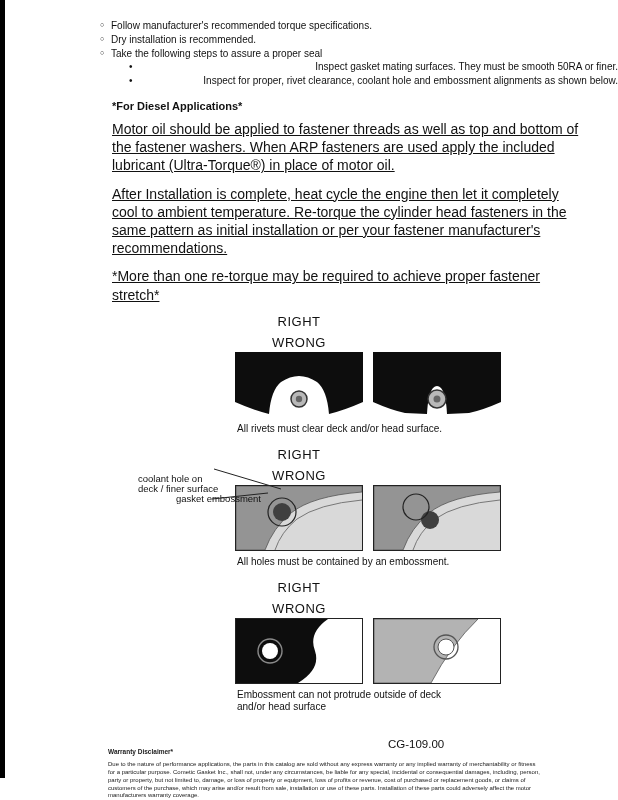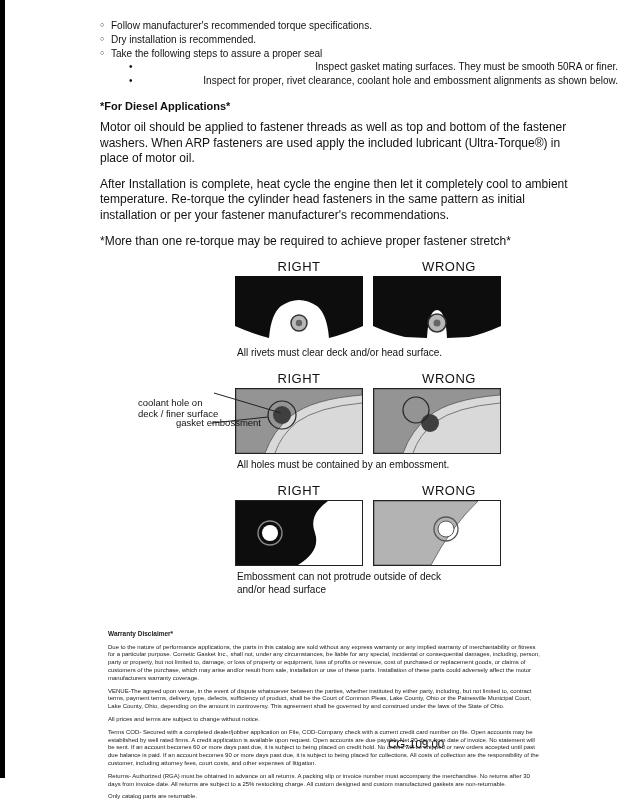--- a/index.html
+++ b/index.html
@@ -28,28 +28,28 @@
   ul.tips > li { padding-left: 11px; position: relative; margin-bottom: 3px; }
   ul.tips > li::before {
     content: "○"; position: absolute; left: 0; top: 1px; font-size: 7px;
   }
   ul.subs { list-style: none; font-size: 10px; margin: 2px 0 0 18px; }
   ul.subs > li { padding-left: 10px; position: relative; margin-bottom: 3px; text-align: right; }
   ul.subs > li::before {
     content: "•"; position: absolute; left: 0; top: 0; font-size: 10px;
   }
 
-  .diesel { margin: 14px 0 0 0; width: 470px; }
+  .diesel { margin: 14px 0 0 12px; width: 470px; }
   .diesel h2 { font-size: 11px; font-weight: bold; margin-bottom: 8px; }
-  .diesel p { font-size: 12px; line-height: 1.3; margin-bottom: 10px; }
+  .diesel p { font-size: 14px; line-height: 1.3; margin-bottom: 10px; text-decoration: underline; }
   .diesel p.note { margin-bottom: 0; }
 
   .diagrams { margin-top: 10px; }
   .dia-row { position: relative; }
-  .dia-headers { margin-left: 135px; display: flex; gap: 22px; margin-bottom: 2px; }
+  .dia-headers { margin-left: 135px; display: flex; gap: 6px; margin-bottom: 2px; flex-direction: column; }
   .dia-headers span { width: 128px; text-align: center; font-size: 13px; letter-spacing: 0.5px; }
   .dia-images { margin-left: 135px; display: flex; gap: 10px; }
   .dia-images .frame { width: 128px; height: 66px; }
   .frame.bordered { border: 1px solid #222; }
   .frame svg { display: block; }
   .dia-caption { font-size: 10px; margin: 5px 0 13px 137px; }
   .dia-caption.wrap { width: 225px; line-height: 1.25; }
 
   .leader-label { position: absolute; font-size: 9.5px; line-height: 10.5px; color: #111; }
   .leader-svg { position: absolute; left: 0; top: 0; pointer-events: none; }

